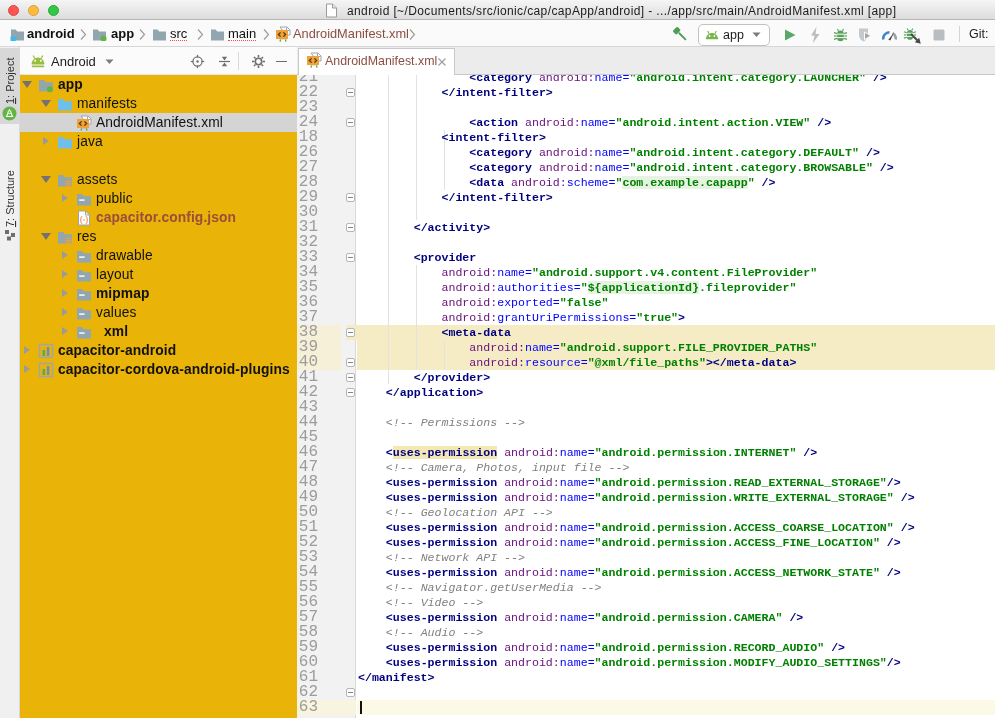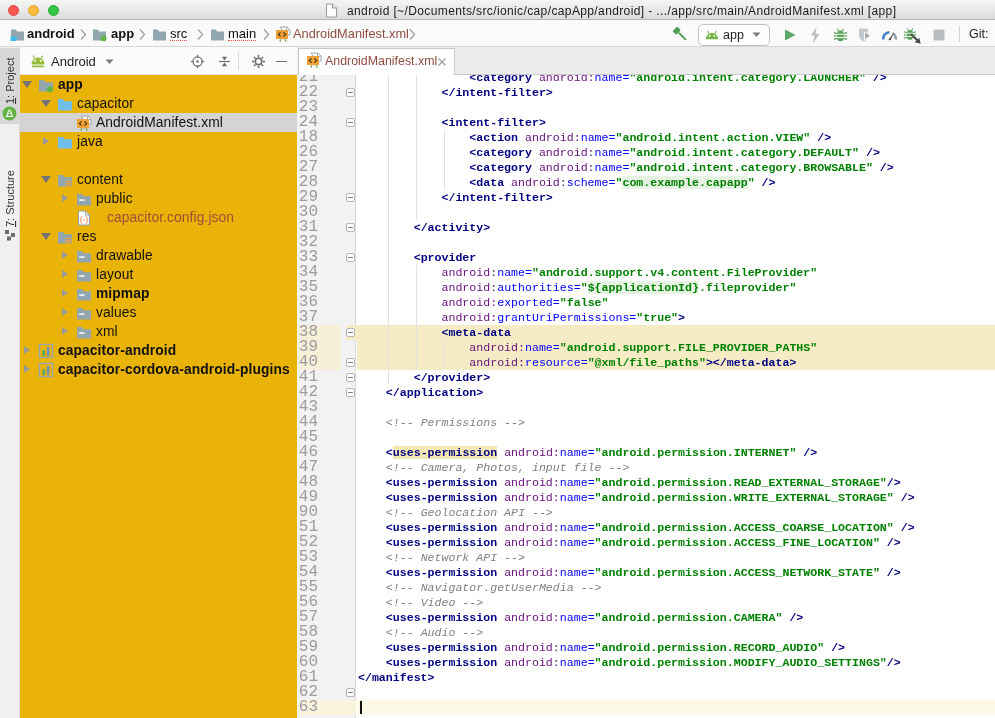--- a/index.html
+++ b/index.html
@@ -215,21 +215,21 @@
             <path d="M1 3h5l1.8 2.2H15v9.3H1z" fill="#92a6b0"></path>
             <circle cx="11.8" cy="12.2" r="3" fill="#62b543"></circle>
           </svg></div>
         <div class="rtx" style="left:38px;font-weight:bold;color:#111">app</div>
       </div>
 <div class="row" style="top:19px">
         <div class="arD" style="left:21px;top:6px"></div>
         <div class="ab" style="left:37px;top:1.5px"><svg width="16" height="17" viewBox="0 0 16 17">
             <path d="M1 3h5l1.8 2.2H15v9.3H1z" fill="#6fbfea"></path>
           </svg></div>
-        <div class="rtx" style="left:57px;font-weight:normal;color:#111">capacitor</div>
+        <div class="rtx" style="left:57px;font-weight:normal;color:#111">manifests</div>
       </div>
 <div class="row" style="top:38px">
         <div class="ab" style="left:56px;top:1.5px"><svg width="16" height="16" viewBox="0 0 16 16">
             <path d="M5 1h7l3 3v5h-4z" fill="#fcfcfc" stroke="#9aa7b0" stroke-width="1"></path>
             <path d="M11.5 1.5v3h3" fill="none" stroke="#9aa7b0" stroke-width="1"></path>
             <path d="M5.2 13.2a3 3 0 0 1 5.6 0z" fill="#77a33e"></path>
             <rect x="4.6" y="13.4" width="1.4" height="2.2" fill="#77a33e"></rect>
             <rect x="10" y="13.4" width="1.4" height="2.2" fill="#77a33e"></rect>
             <rect x="1" y="4" width="12" height="9" fill="#f0a13a"></rect>
             <path d="M5.6 6.4L3.4 8.5l2.2 2.1M8.4 6.4l2.2 2.1-2.2 2.1" fill="none" stroke="#4d3a10" stroke-width="1.3"></path>
@@ -246,39 +246,39 @@
 <div class="row" style="top:95px">
         <div class="arD" style="left:21px;top:6px"></div>
         <div class="ab" style="left:37px;top:1.5px"><svg width="16" height="17" viewBox="0 0 16 17">
             <path d="M1 3h5l1.8 2.2H15v9.3H1z" fill="#92a6b0"></path>
             <g fill="#e8a33d">
               <rect x="8.3" y="8.8" width="6.2" height="1.4"></rect>
               <rect x="8.3" y="11.1" width="6.2" height="1.4"></rect>
               <rect x="8.3" y="13.4" width="6.2" height="1.4"></rect>
             </g>
           </svg></div>
-        <div class="rtx" style="left:57px;font-weight:normal;color:#111">content</div>
+        <div class="rtx" style="left:57px;font-weight:normal;color:#111">assets</div>
       </div>
 <div class="row" style="top:114px">
         <div class="arR" style="left:42px;top:5px"></div>
         <div class="ab" style="left:56px;top:1.5px"><svg width="16" height="17" viewBox="0 0 16 17">
             <path d="M1 3h5l1.8 2.2H15v9.3H1z" fill="#92a6b0"></path>
             <rect x="3.2" y="8.3" width="5.4" height="1.6" fill="#fff" opacity="0.9"></rect>
           </svg></div>
         <div class="rtx" style="left:76px;font-weight:normal;color:#111">public</div>
       </div>
 <div class="row" style="top:133px">
         <div class="ab" style="left:56px;top:1.5px"><svg width="16" height="16" viewBox="0 0 16 16">
             <path d="M2.5 1h7l4 4v10h-11z" fill="#fcfcfc" stroke="#9aa7b0" stroke-width="1"></path>
             <path d="M9.5 1v4h4" fill="none" stroke="#9aa7b0" stroke-width="1"></path>
             <path d="M6.2 6.5c-1.2 0-1.2 1-1.2 1.8s0 1.4-1 1.7c1 0.3 1 0.9 1 1.7s0 1.8 1.2 1.8" fill="none" stroke="#e8833a" stroke-width="1"></path>
             <path d="M9.8 6.5c1.2 0 1.2 1 1.2 1.8s0 1.4 1 1.7c-1 0.3-1 0.9-1 1.7s0 1.8-1.2 1.8" fill="none" stroke="#e8833a" stroke-width="1"></path>
             <circle cx="8" cy="10" r="0.7" fill="#e8833a"></circle>
           </svg></div>
-        <div class="rtx" style="left:87px;font-weight:normal;color:#9c4e3b">capacitor.config.json</div>
+        <div class="rtx" style="left:76px;font-weight:bold;color:#9c4e3b">capacitor.config.json</div>
       </div>
 <div class="row" style="top:152px">
         <div class="arD" style="left:21px;top:6px"></div>
         <div class="ab" style="left:37px;top:1.5px"><svg width="16" height="17" viewBox="0 0 16 17">
             <path d="M1 3h5l1.8 2.2H15v9.3H1z" fill="#92a6b0"></path>
             <g fill="#e8a33d">
               <rect x="8.3" y="8.8" width="6.2" height="1.4"></rect>
               <rect x="8.3" y="11.1" width="6.2" height="1.4"></rect>
               <rect x="8.3" y="13.4" width="6.2" height="1.4"></rect>
             </g>
@@ -316,21 +316,21 @@
             <rect x="3.2" y="8.3" width="5.4" height="1.6" fill="#fff" opacity="0.9"></rect>
           </svg></div>
         <div class="rtx" style="left:76px;font-weight:normal;color:#111">values</div>
       </div>
 <div class="row" style="top:247px">
         <div class="arR" style="left:42px;top:5px"></div>
         <div class="ab" style="left:56px;top:1.5px"><svg width="16" height="17" viewBox="0 0 16 17">
             <path d="M1 3h5l1.8 2.2H15v9.3H1z" fill="#92a6b0"></path>
             <rect x="3.2" y="8.3" width="5.4" height="1.6" fill="#fff" opacity="0.9"></rect>
           </svg></div>
-        <div class="rtx" style="left:76px;font-weight:normal;color:#111">xml</div>
+        <div class="rtx" style="left:84px;font-weight:bold;color:#111">xml</div>
       </div>
 <div class="row" style="top:266px">
         <div class="arR" style="left:4px;top:5px"></div>
         <div class="ab" style="left:18px;top:1.5px"><svg width="16" height="16" viewBox="0 0 16 16">
             <rect x="1.5" y="1.5" width="13" height="13" fill="none" stroke="#9aa7b0" stroke-width="1.4"></rect>
             <rect x="4.5" y="7" width="2.6" height="6" fill="#59a869"></rect>
             <rect x="8.8" y="4" width="2.6" height="9" fill="#6a8fbf"></rect>
           </svg></div>
         <div class="rtx" style="left:38px;font-weight:bold;color:#111">capacitor-android</div>
       </div>
@@ -397,21 +397,21 @@
         <div class="num">40</div>
         <div class="num">41</div>
         <div class="num">42</div>
         <div class="num">43</div>
         <div class="num">44</div>
         <div class="num">45</div>
         <div class="num">46</div>
         <div class="num">47</div>
         <div class="num">48</div>
         <div class="num">49</div>
-        <div class="num">90</div>
+        <div class="num">50</div>
         <div class="num">51</div>
         <div class="num">52</div>
         <div class="num">53</div>
         <div class="num">54</div>
         <div class="num">55</div>
         <div class="num">56</div>
         <div class="num">57</div>
         <div class="num">58</div>
         <div class="num">59</div>
         <div class="num">60</div>
@@ -427,22 +427,22 @@
       <div class="fm" style="left:49px;top:252.5px"></div>
       <div class="fm" style="left:49px;top:282.5px"></div>
       <div class="fm" style="left:49px;top:297.5px"></div>
       <div class="fm" style="left:49px;top:312.5px"></div>
       <div class="fm" style="left:49px;top:612.5px"></div>
       <div class="ab" style="left:63px;top:625.5px;width:1.6px;height:13px;background:#111"></div>
       <div class="ab" style="left:61px;top:-5.5px;width:630px">
         <div class="ln">                <span class="t">&lt;category </span><span class="p">android:</span><span class="b">name=</span><span class="g">"android.intent.category.LAUNCHER"</span><span class="t"> /&gt;</span></div>
         <div class="ln">            <span class="t">&lt;/intent-filter&gt;</span></div>
         <div class="ln"></div>
+        <div class="ln">                <span class="t">&lt;action </span><span class="p">android:</span><span class="b">name=</span><span class="g">"android.intent.action.VIEW"</span><span class="t"> /&gt;</span></div>
         <div class="ln">            <span class="t">&lt;intent-filter&gt;</span></div>
-        <div class="ln">                <span class="t">&lt;action </span><span class="p">android:</span><span class="b">name=</span><span class="g">"android.intent.action.VIEW"</span><span class="t"> /&gt;</span></div>
         <div class="ln">                <span class="t">&lt;category </span><span class="p">android:</span><span class="b">name=</span><span class="g">"android.intent.category.DEFAULT"</span><span class="t"> /&gt;</span></div>
         <div class="ln">                <span class="t">&lt;category </span><span class="p">android:</span><span class="b">name=</span><span class="g">"android.intent.category.BROWSABLE"</span><span class="t"> /&gt;</span></div>
         <div class="ln">                <span class="t">&lt;data </span><span class="p">android:</span><span class="b">scheme=</span><span class="g">"<span style="background:#e7f3e2">com.example.capapp</span>"</span><span class="t"> /&gt;</span></div>
         <div class="ln">            <span class="t">&lt;/intent-filter&gt;</span></div>
         <div class="ln"></div>
         <div class="ln">        <span class="t">&lt;/activity&gt;</span></div>
         <div class="ln"></div>
         <div class="ln">        <span class="t">&lt;provider</span></div>
         <div class="ln">            <span class="p">android:</span><span class="b">name=</span><span class="g">"android.support.v4.content.FileProvider"</span></div>
         <div class="ln">            <span class="p">android:</span><span class="b">authorities=</span><span class="g">"<span style="background:#e7f3e2">${applicationId}</span>.fileprovider"</span></div>

